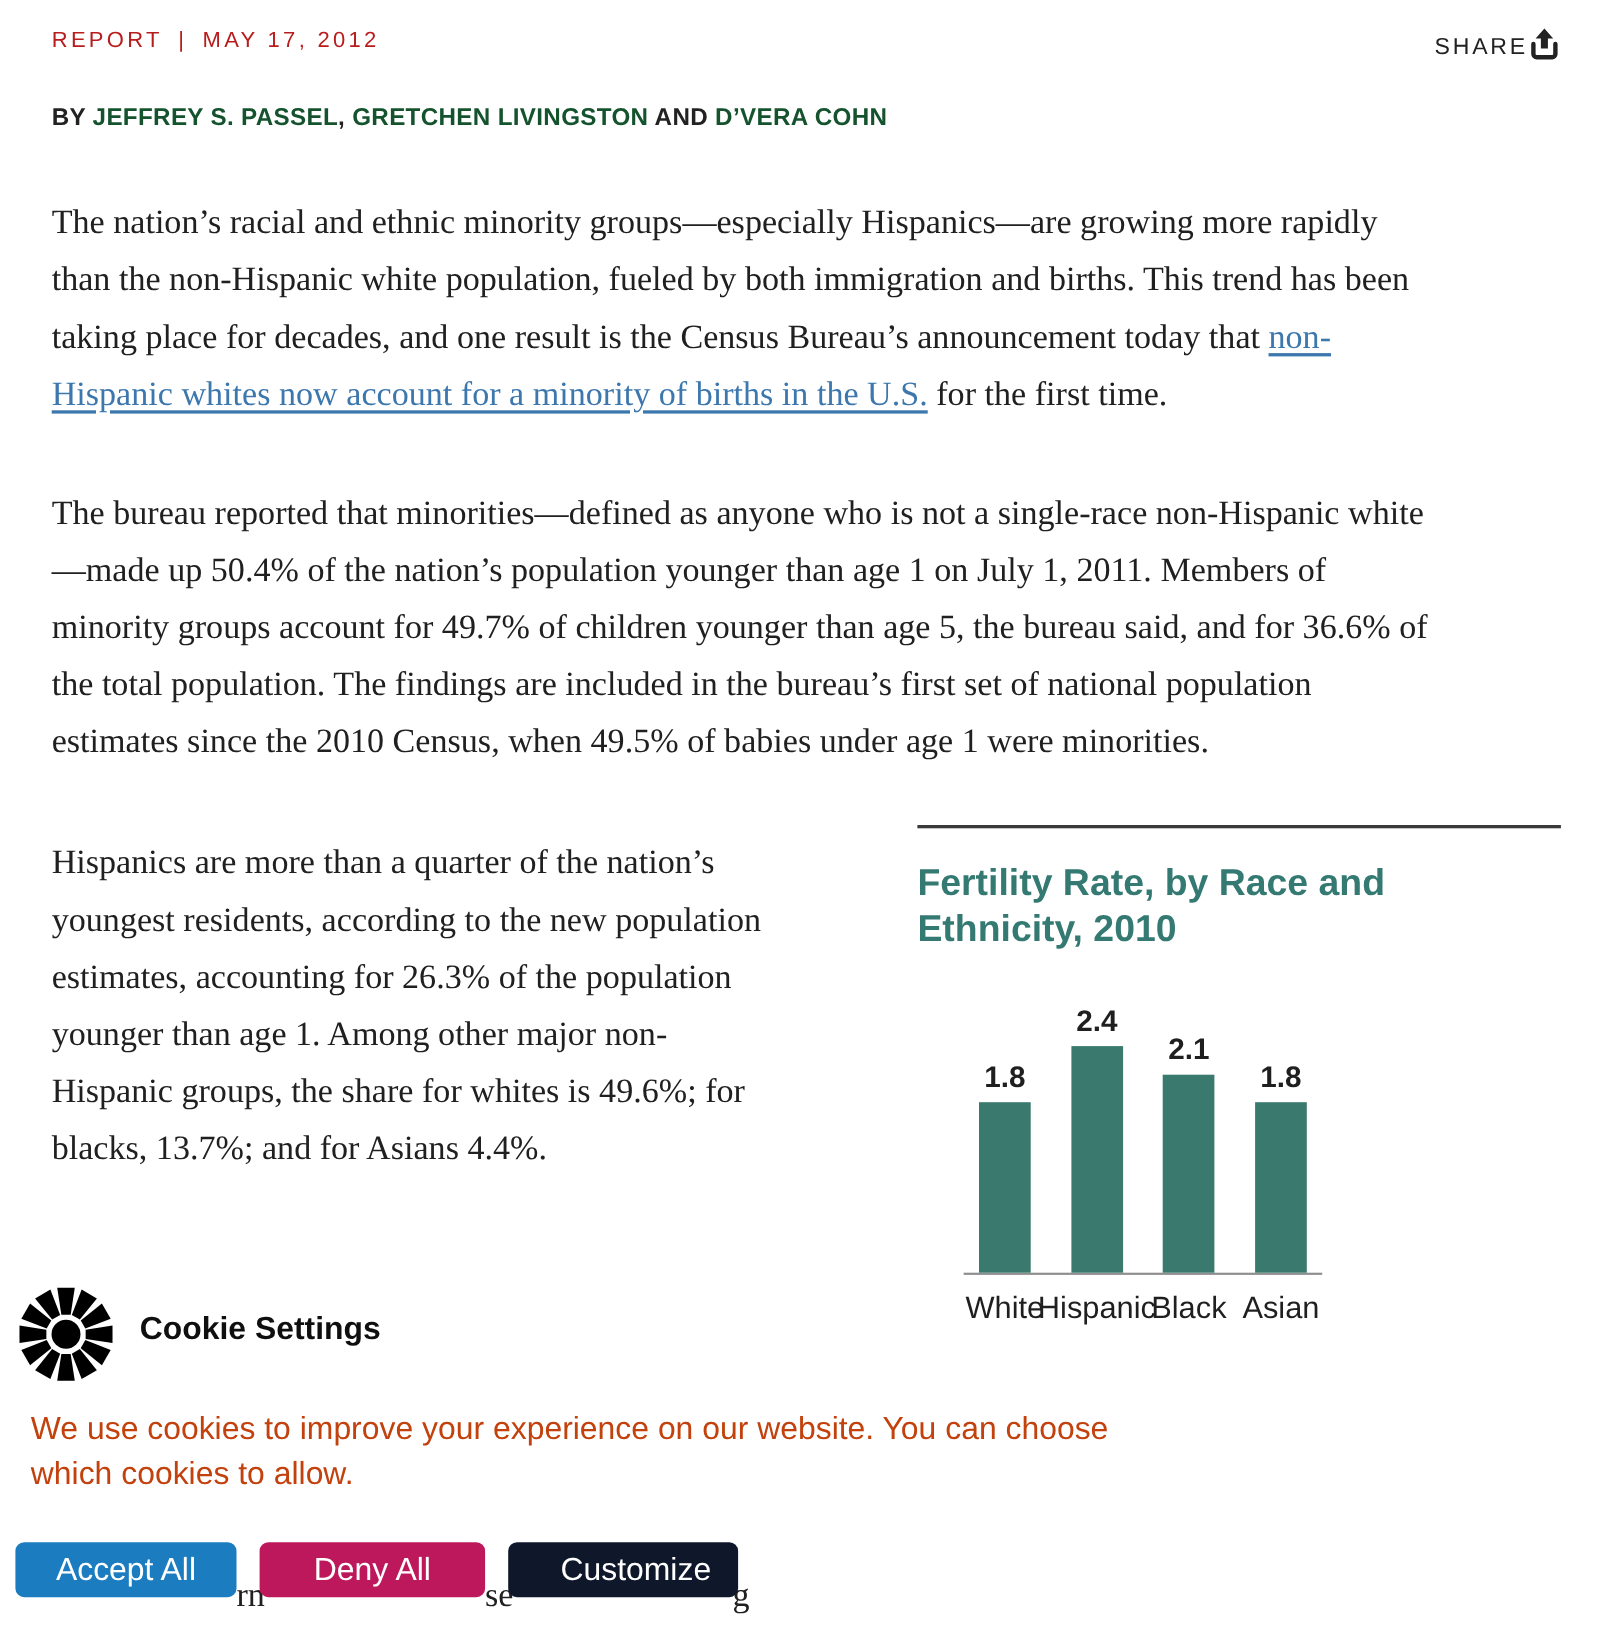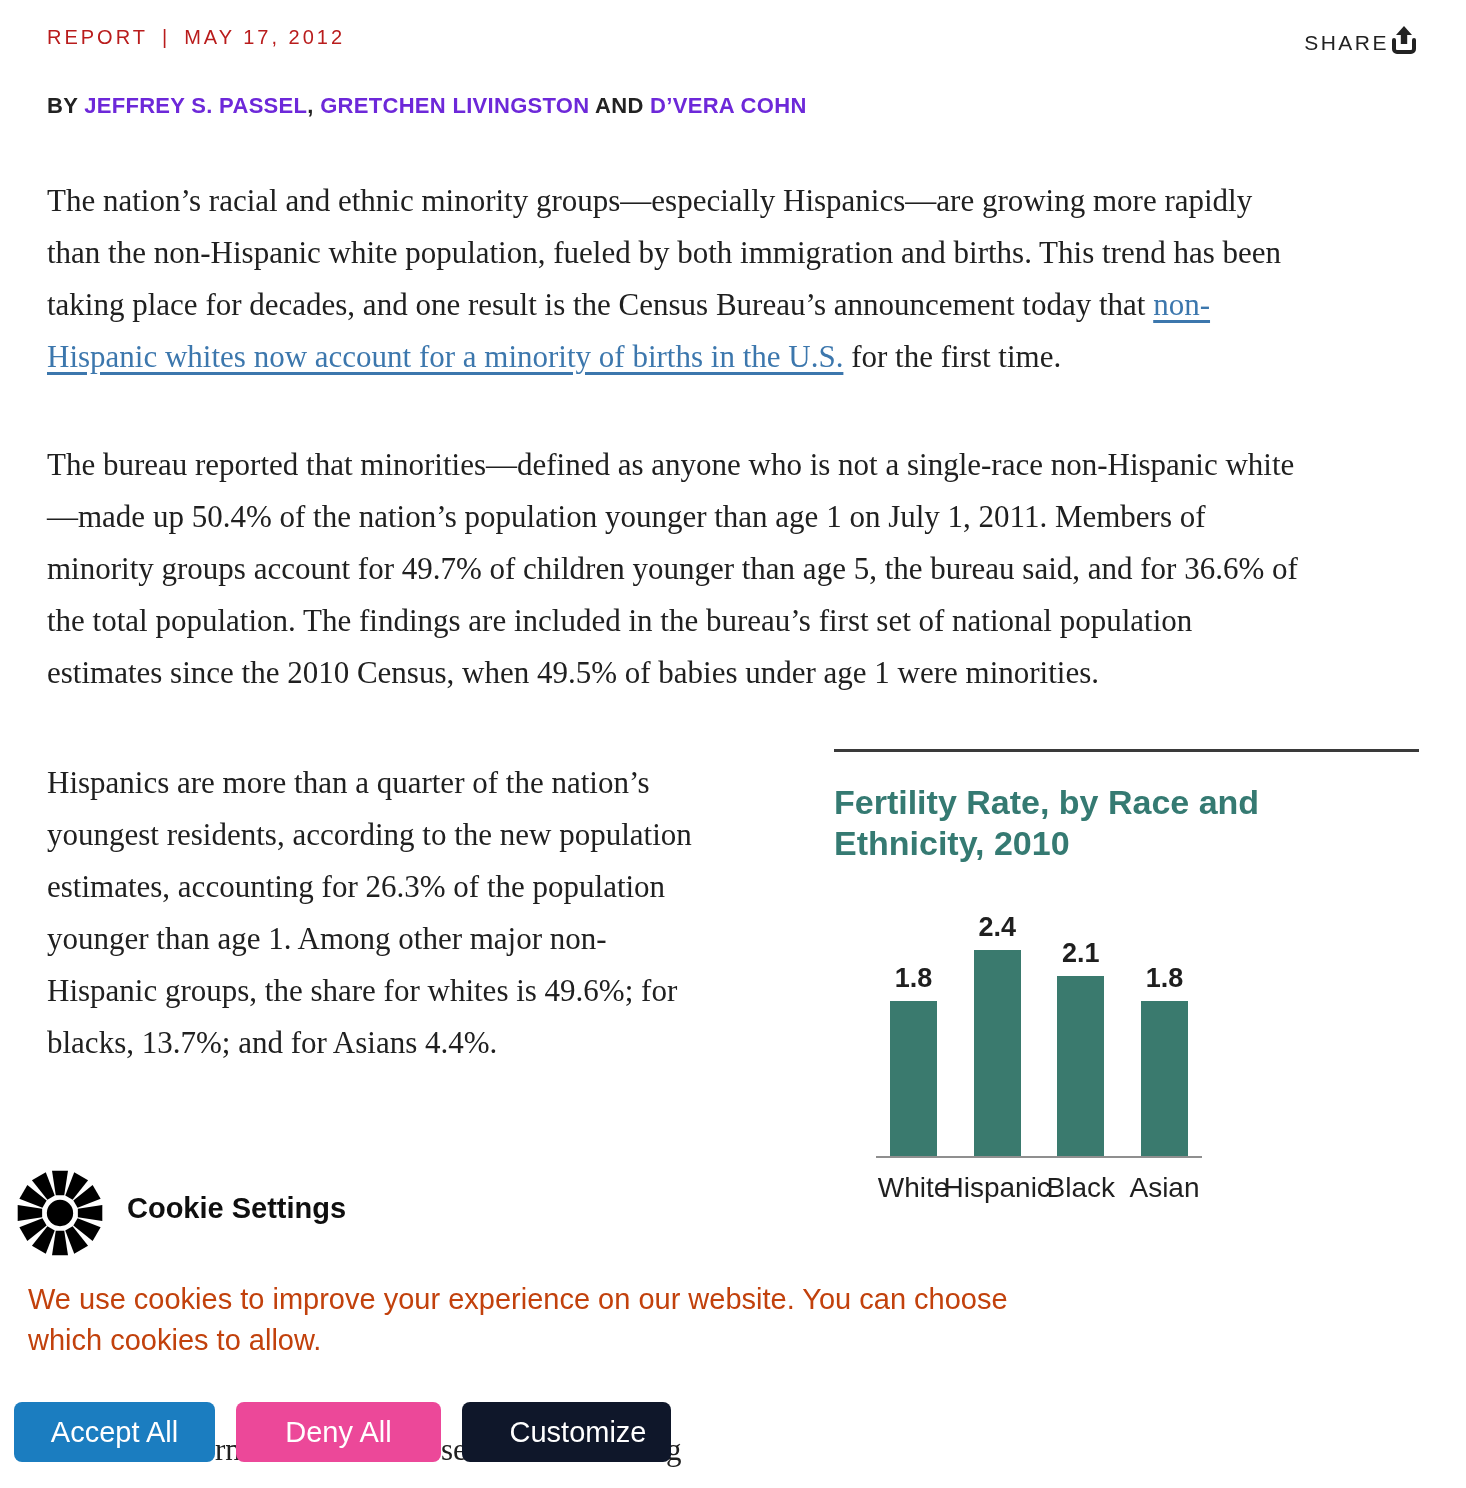--- a/index.html
+++ b/index.html
@@ -19,21 +19,21 @@
                color:#222; font-weight:500; padding-top:2px; }
 
   
   h1.headline {
     margin-top:48px; font-size:63px; line-height:1.24; font-weight:700;
     color:#1f1f1f; letter-spacing:-0.5px; max-width:1280px;
     font-family:"Liberation Serif", serif;
   }
   .byline { margin-top:32px; font-family:"Liberation Sans", sans-serif; font-weight:700;
             font-size:22px; color:#222; letter-spacing:0.3px; }
-  .byline a { color:#6d28d9; text-decoration:none;margin-top:19px; }
+  .byline a { color:#14532d; text-decoration:none;margin-top:19px; }
 
   
   .bodycopy p { font-size:31px; line-height:52px; color:#202020; margin-top:56px; max-width:1255px; }
   .bodycopy a.textlink { color:#3c77ad; text-decoration:underline; text-underline-offset:5px; }
 
   
   .content-row { display:flex; justify-content:space-between; align-items:flex-start; }
   .left-col { width:645px; }
   .left-col p { margin-top:58px; }
   .right-col { width:585px; margin-top:50px; }
@@ -55,21 +55,21 @@
 
   
   .cookie-spinner { position:absolute; left:13px; top:1166px; z-index:6; }
   .cookie-title { position:absolute; left:127px; top:1192px; z-index:6;
                   font-family:"Liberation Sans", sans-serif; font-weight:700;
                   font-size:29px; color:#0f0f0f; }
   .cookie-desc { position:absolute; left:28px; top:1279px; width:990px; z-index:6;
                  font-family:"Liberation Sans", sans-serif; font-size:29px;
                  line-height:41px; color:#c2410c; }
   .cookie-buttons { position:absolute; left:14px; top:1402px; display:flex; gap:21px; z-index:6; }
-  .cookie-btn { height:60px; border:none; border-radius:8px; color:#ffffff; cursor:pointer;
+  .cookie-btn { height:50px; border:none; border-radius:8px; color:#ffffff; cursor:pointer;
                 font-family:"Liberation Sans", sans-serif; font-size:29px; }
   .cookie-btn.b0 { width:201px; }
   .cookie-btn.b1 { width:205px; }
   .cookie-btn.b2 { width:209px; }
 
   
   .fragment { position:absolute; top:1432px; z-index:1; font-family:"Liberation Serif", serif;
               font-size:31px; color:#202020; }
   .frag0 { left:215px; } .frag1 { left:441px; } .frag2 { left:666px; }
 </style>
@@ -170,15 +170,15 @@
           <path d="M -4.5 -19 L -8.5 -45 L 8.5 -45 L 4.5 -19 Z" transform="rotate(300)"></path>
           <path d="M -4.5 -19 L -8.5 -45 L 8.5 -45 L 4.5 -19 Z" transform="rotate(330)"></path>
         </g>
     </g>
   </svg>
 </div>
 <div class="cookie-title">Cookie Settings</div>
 <div class="cookie-desc">We use cookies to improve your experience on our website. You can choose which cookies to allow.</div>
 <div class="cookie-buttons">
   <button class="cookie-btn b0" style="background: rgb(27, 125, 192);">Accept All</button>
-  <button class="cookie-btn b1" style="background: #ec4899;">Deny All</button>
+  <button class="cookie-btn b1" style="background: #be185d;">Deny All</button>
   <button class="cookie-btn b2" style="background: #0f172a; padding-left: 23px;">Customize</button>
 </div>
 
 </body></html>

